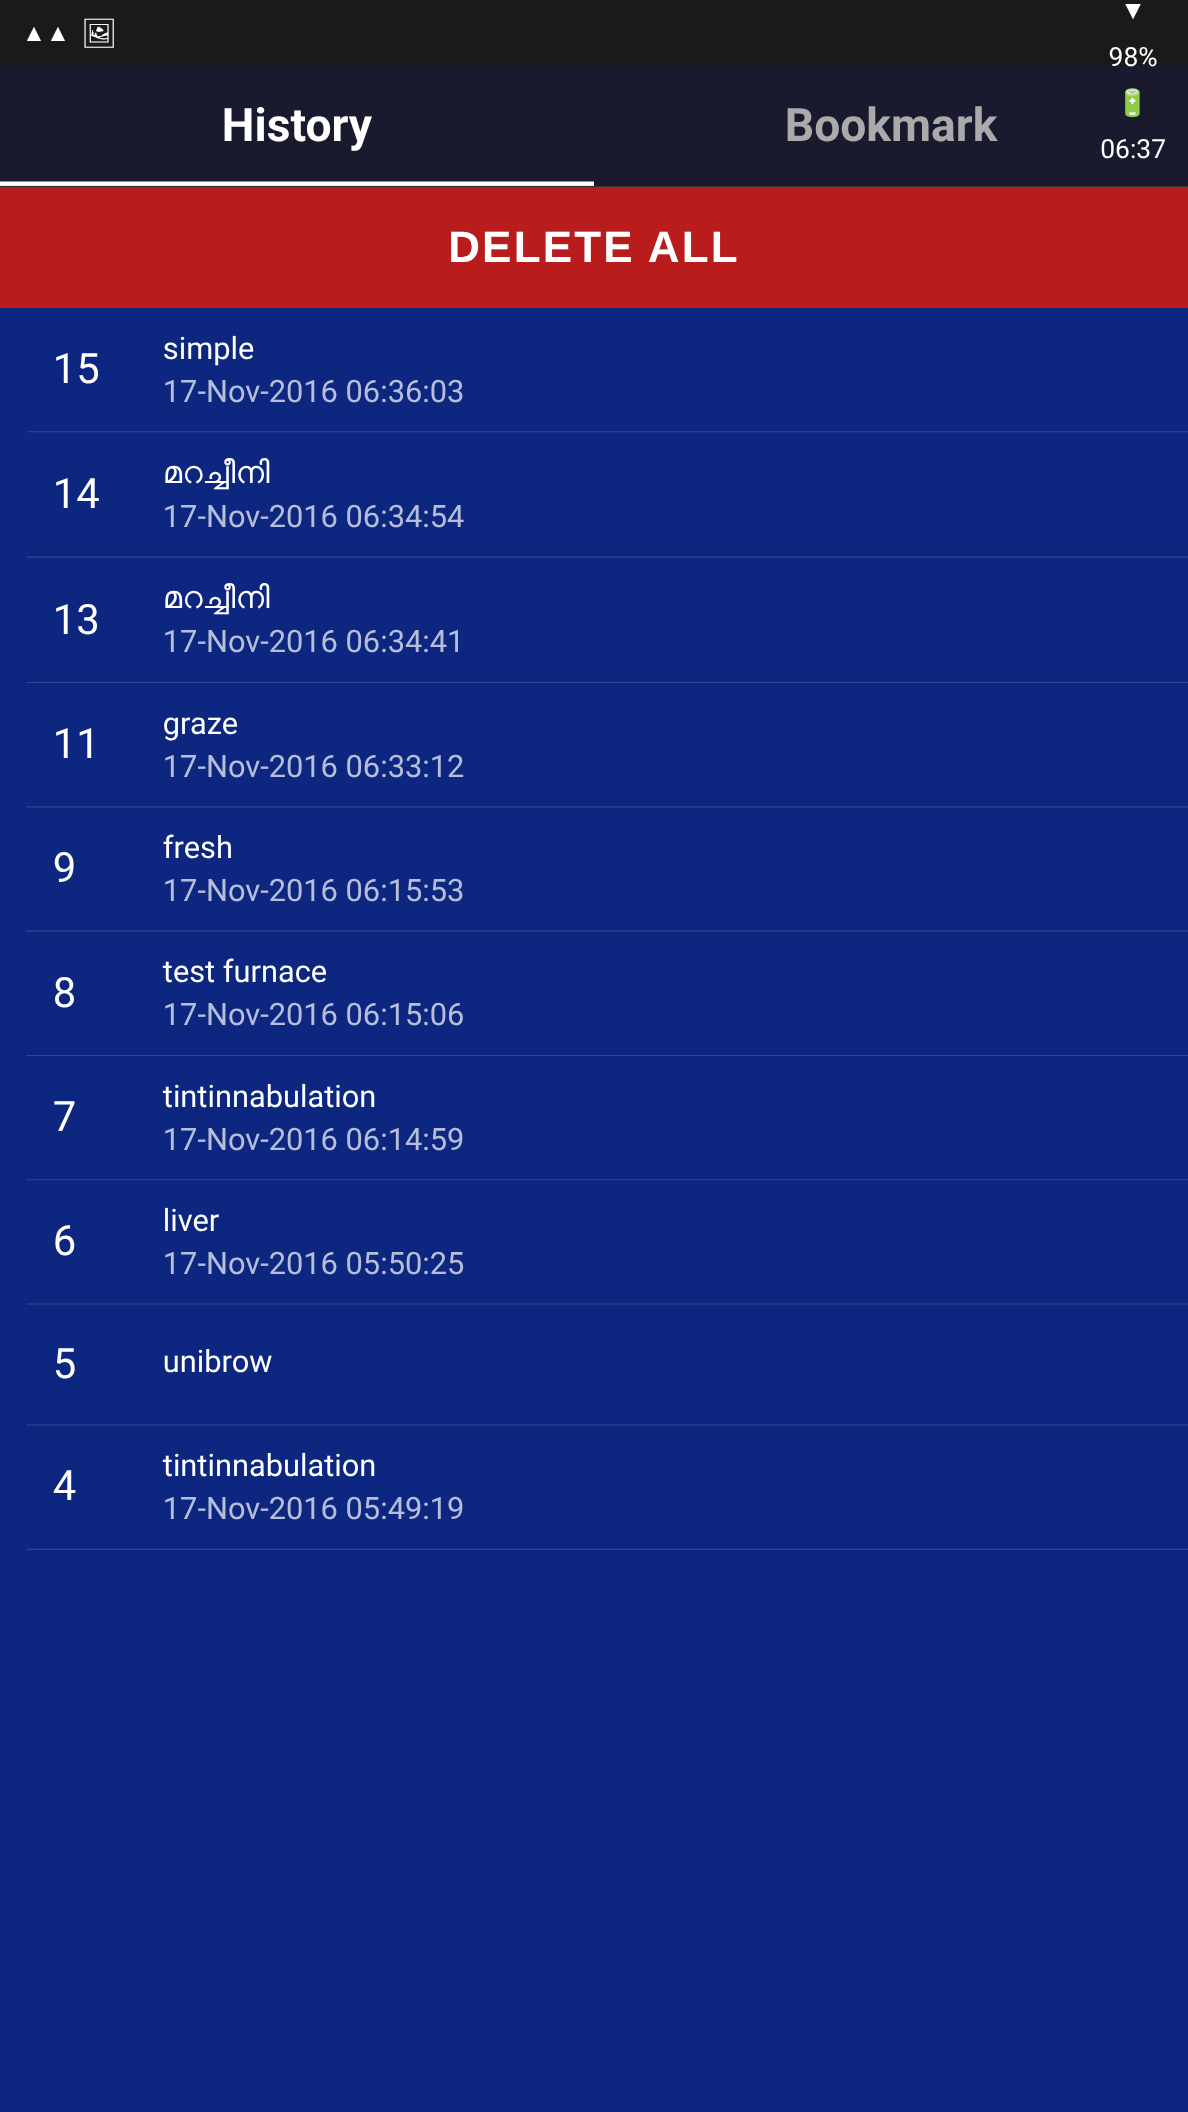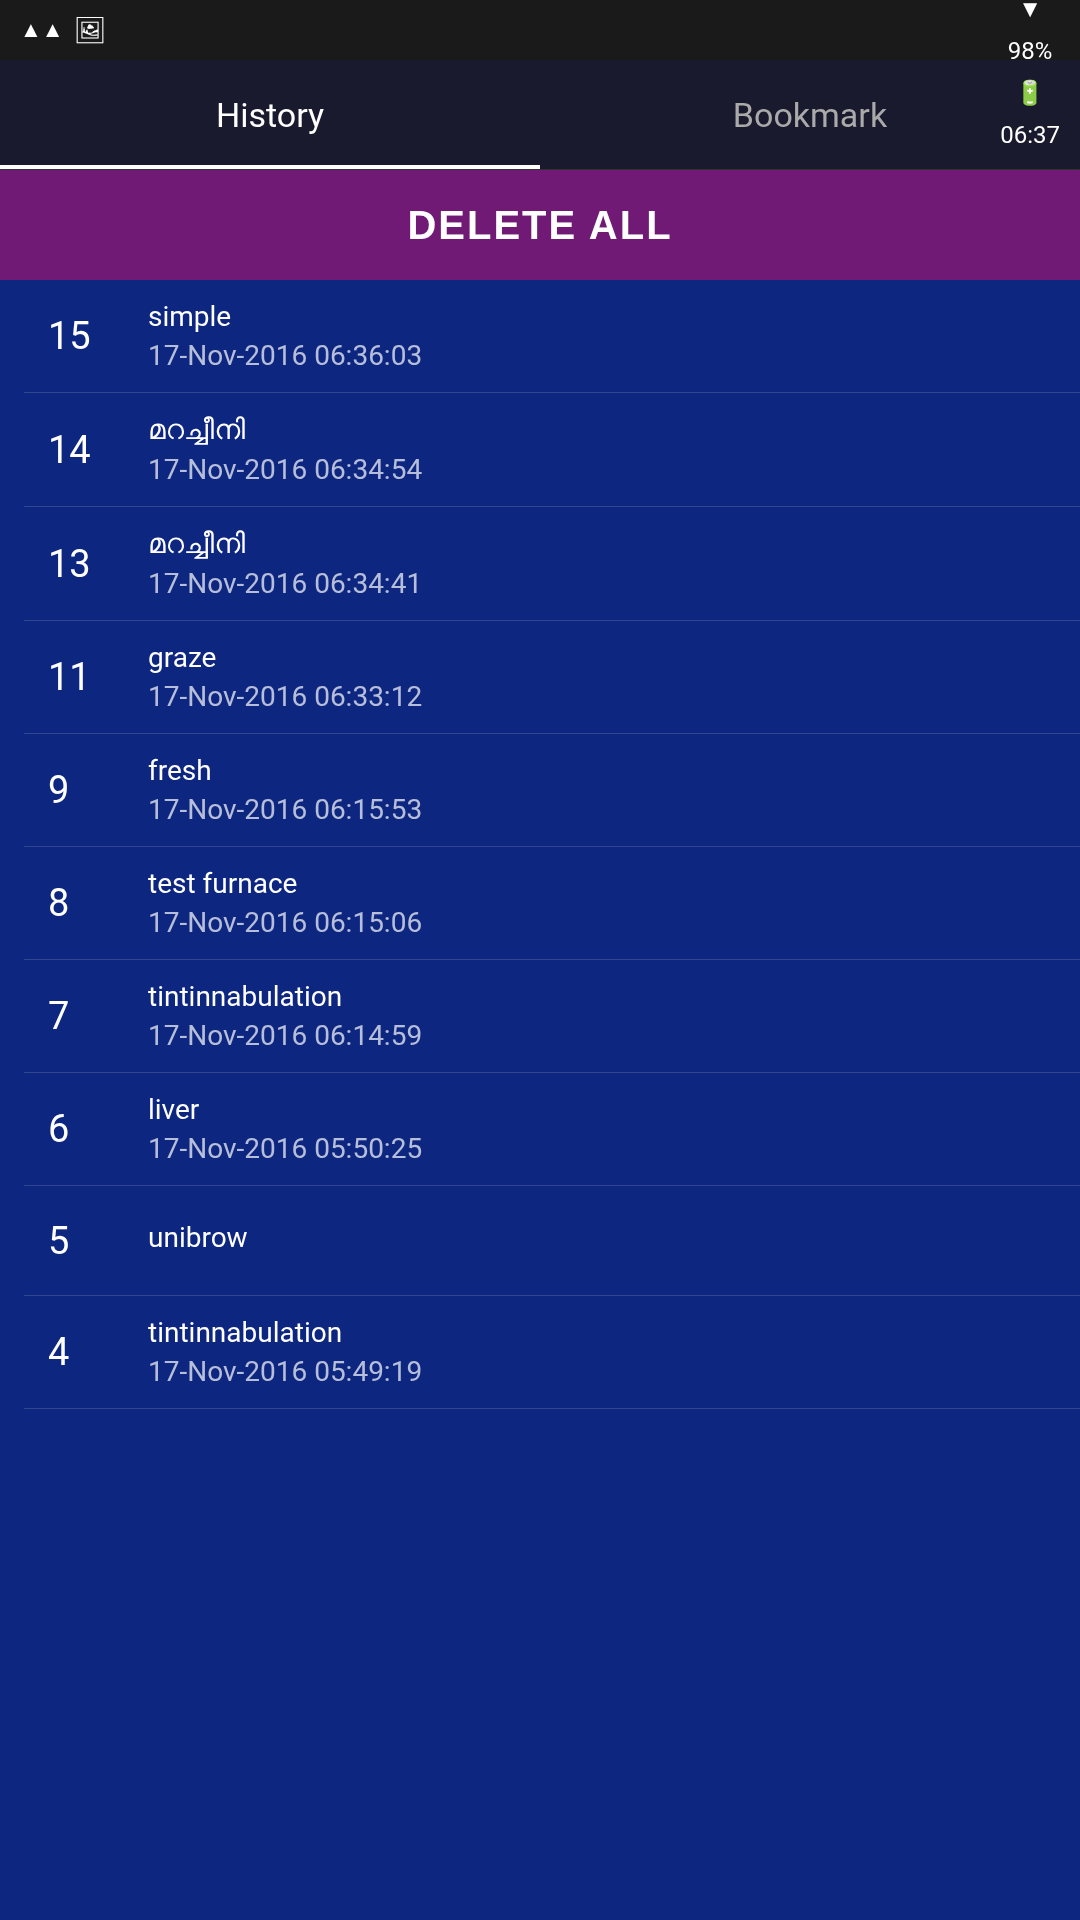--- a/index.html
+++ b/index.html
@@ -54,43 +54,44 @@
       display: flex;
       height: 110px;
       border-bottom: 1px solid #333;
     }
 
     .tab-item {
       flex: 1;
       display: flex;
       align-items: center;
       justify-content: center;
-      font-size: 34px;
+      font-size: 42px;
       color: #aaa;
       cursor: pointer;
       position: relative;
+      font-weight: bold;
     }
 
     .tab-item.active {
       color: white;
     }
 
     .tab-item.active::after {
       content: '';
       position: absolute;
       bottom: 0;
       left: 0;
       right: 0;
       height: 4px;
       background-color: white;
     }
 
     
     .delete-all-btn {
-      background-color: #701a75;
+      background-color: #b91c1c;
       width: 100%;
       height: 110px;
       display: flex;
       align-items: center;
       justify-content: center;
       font-size: 40px;
       font-weight: bold;
       color: white;
       letter-spacing: 2px;
       cursor: pointer;

